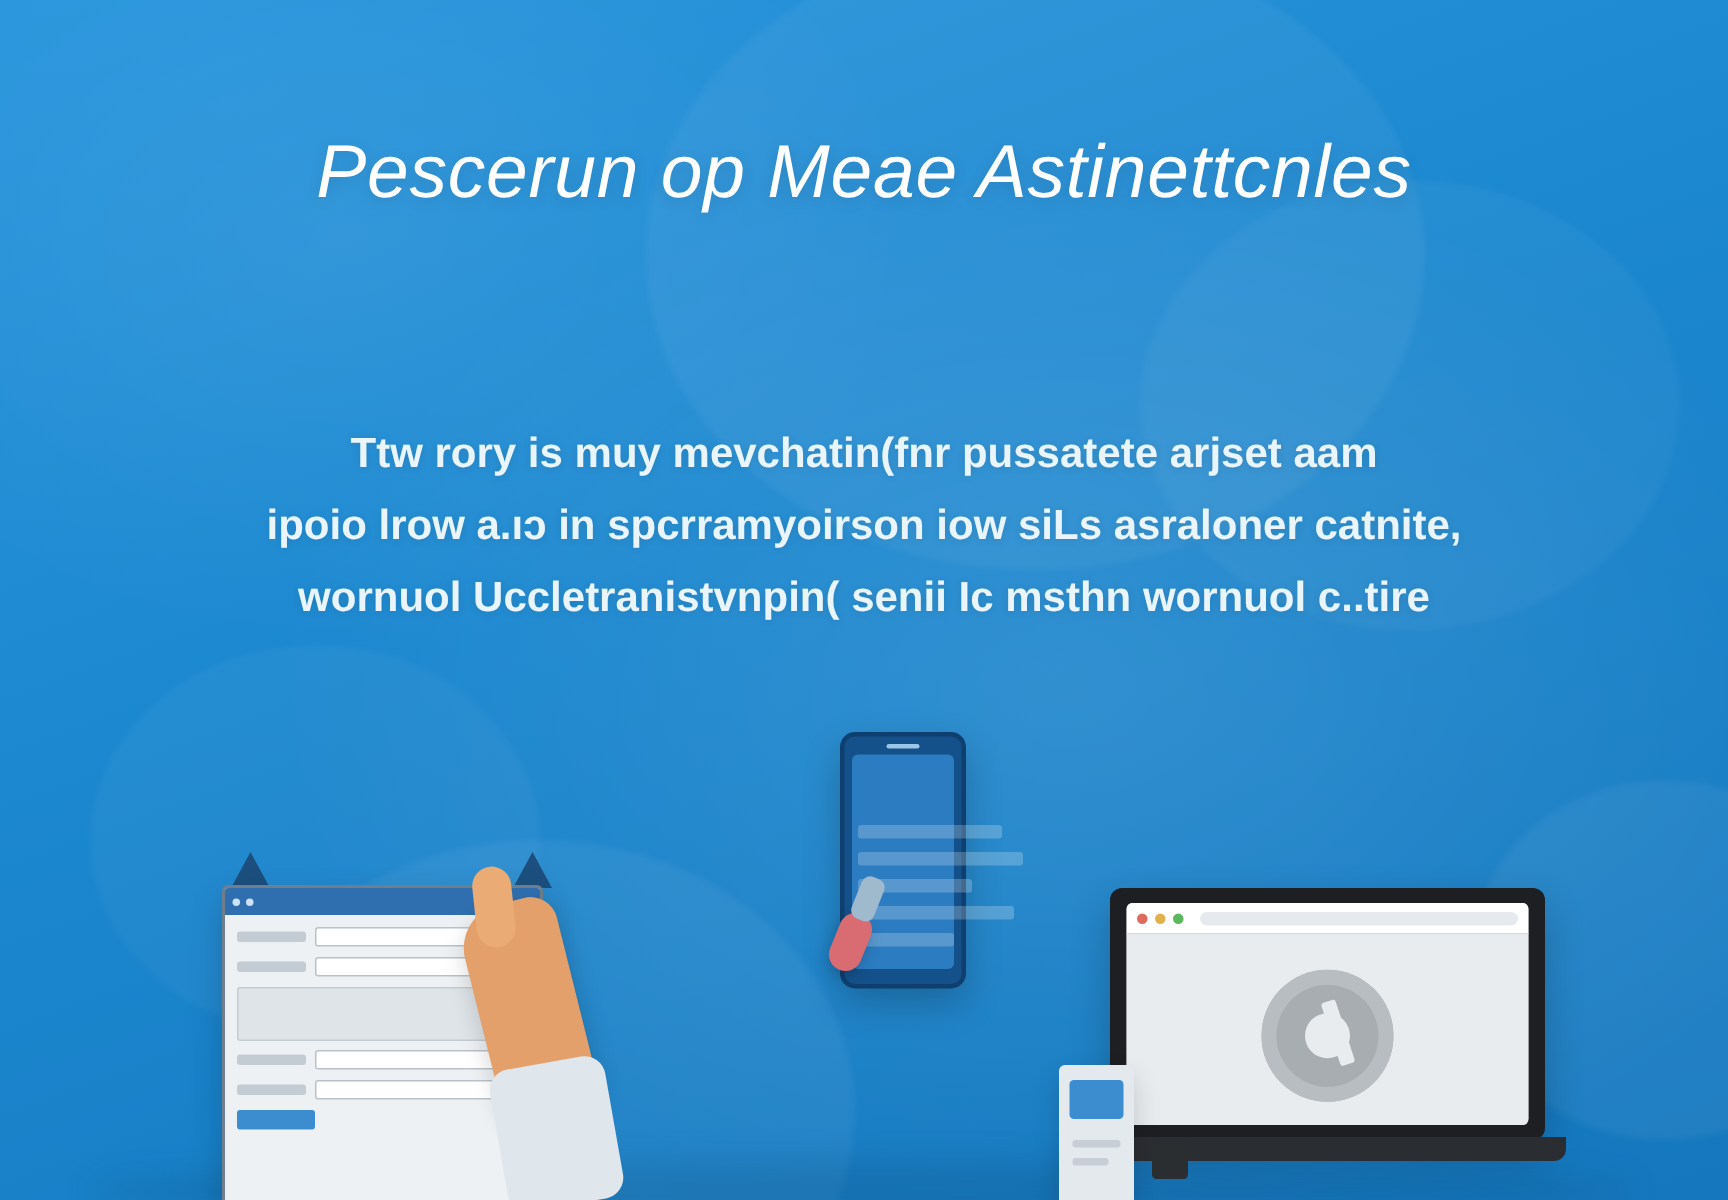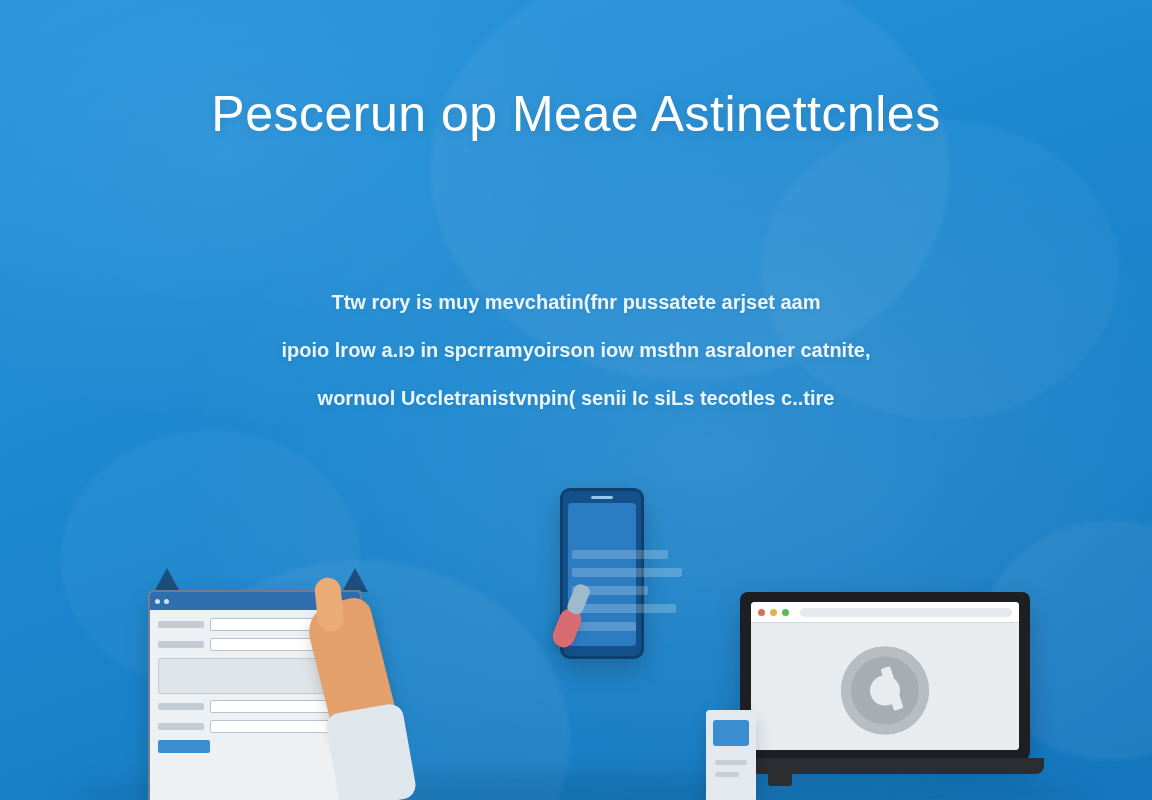--- a/index.html
+++ b/index.html
@@ -44,31 +44,32 @@
     right: 0;
     top: 78px;
     text-align: center;
     color: #ffffff;
     font-size: 50px;
     line-height: 72px;
     font-weight: 400;
     letter-spacing: 0.5px;
     text-shadow: 0 2px 10px rgba(0,0,0,0.12);
     filter: blur(0.4px);
+    font-style: italic;
   }
   .headline .line2 { display: block; }
 
   .subtext {
     position: absolute;
     left: 96px;
     right: 96px;
     top: 278px;
     text-align: center;
     color: #eaf4fb;
-    font-size: 20px;
+    font-size: 28px;
     line-height: 48px;
     font-weight: 700;
     filter: blur(0.5px);
     text-shadow: 0 1px 6px rgba(0,0,0,0.10);
   }
   .subtext span { display: block; }
 
   
   .scene {
     position: absolute;
@@ -374,22 +375,22 @@
   <div class="blob b3"></div>
   <div class="blob b4"></div>
   <div class="blob b5"></div>
 
   <div class="headline">
     <span>Pescerun op Meae Astinettcnles</span>
   </div>
 
   <div class="subtext">
     <span>Ttw rory is muy mevchatin(fnr pussatete arjset aam</span>
-    <span>ipoio lrow a.ıɔ in spcrramyoirson iow msthn asraloner catnite,</span>
-    <span>wornuol Uccletranistvnpin( senii Ic siLs tecotles c..tire</span>
+    <span>ipoio lrow a.ıɔ in spcrramyoirson iow siLs asraloner catnite,</span>
+    <span>wornuol Uccletranistvnpin( senii Ic msthn wornuol c..tire</span>
   </div>
 
   <div class="scene">
 
     <div class="ground"></div>
 
     <div class="ear left"></div>
     <div class="ear right"></div>
 
     <div class="doc-window">

